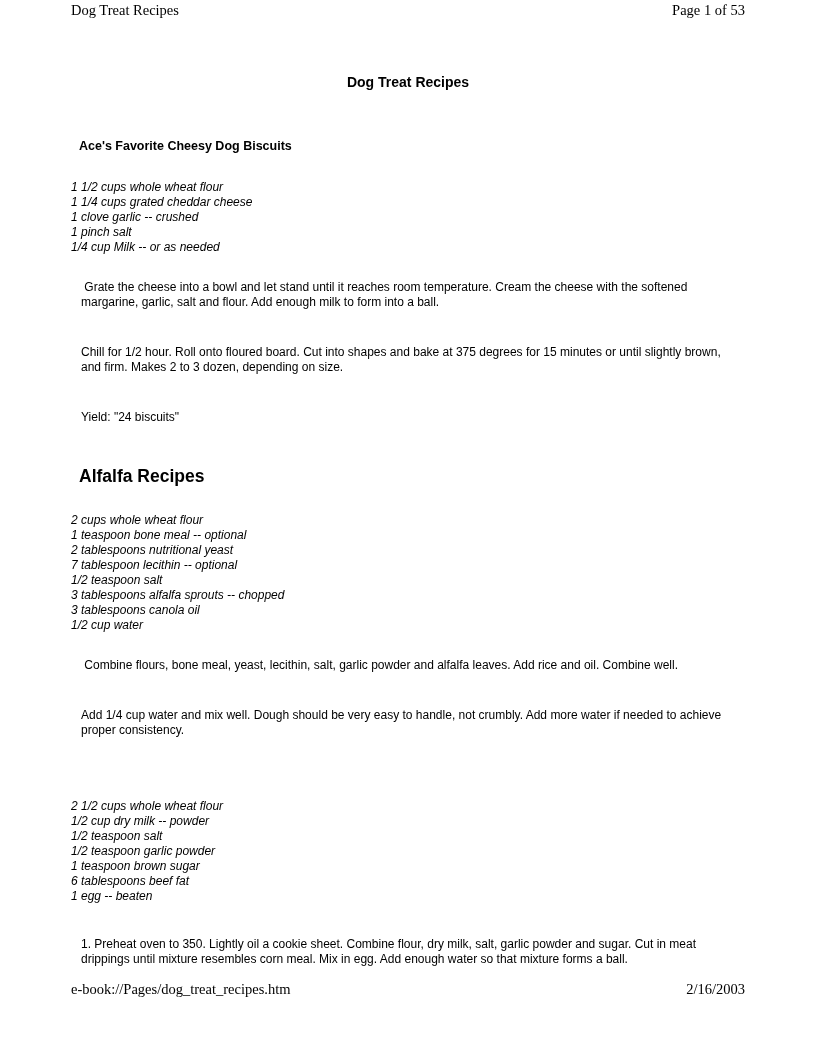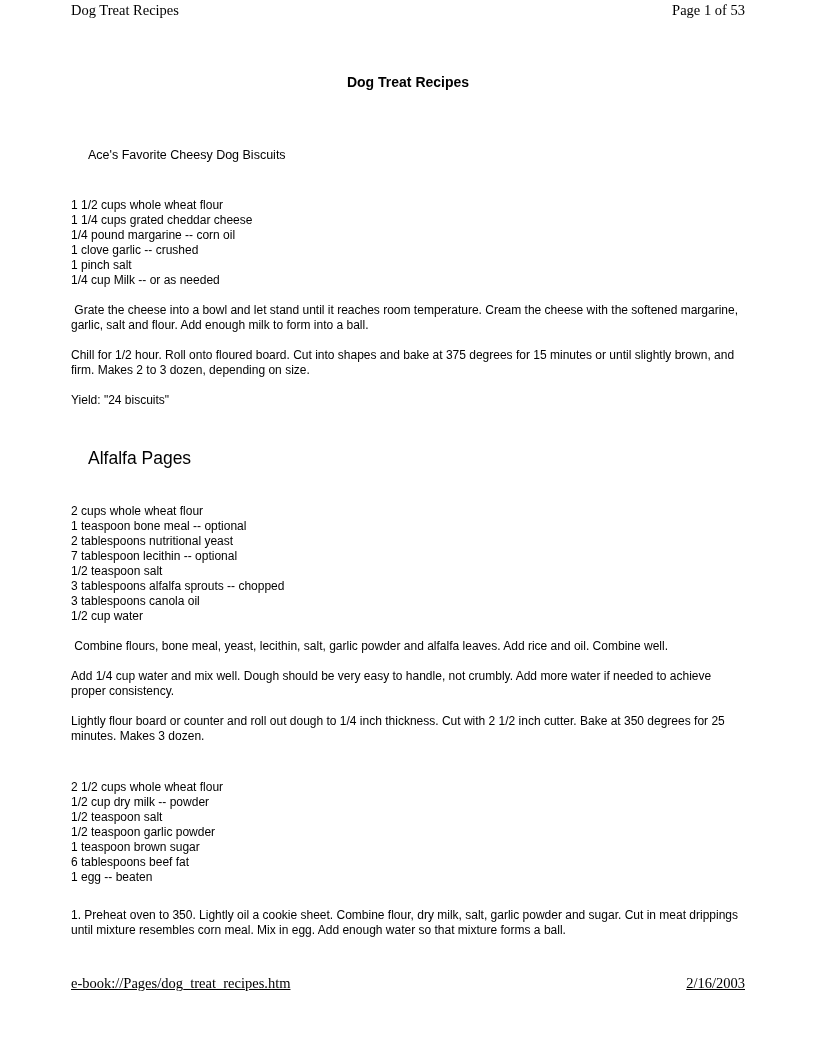--- a/index.html
+++ b/index.html
@@ -24,21 +24,21 @@
     right: 71px;
     display: flex;
     justify-content: space-between;
     align-items: baseline;
     font-family: "Liberation Serif", "DejaVu Serif", serif;
     font-size: 14.5px;
     color: #000000;
     white-space: pre;
   }
   .runner-head { top: 2px; }
-  .runner-foot { bottom: 16px; text-decoration: underline; }
+  .runner-foot { bottom: 10px; }
 
   
   .doc {
     position: absolute;
     left: 71px;
     top: 60px;
     width: 674px;
     font-family: "Liberation Sans", "DejaVu Sans", sans-serif;
     font-size: 12px;
     line-height: 15px;
@@ -48,42 +48,42 @@
   .doc-title {
     text-align: center;
     font-weight: bold;
     font-size: 14px;
     line-height: 17px;
     margin: 14px 0 0 0;
   }
 
   
   .recipe-name {
-    font-weight: normal;
+    font-weight: bold;
     font-size: 12.5px;
     line-height: 15px;
-    margin: 17px;
+    margin: 8px;
   }
   
   .recipe-name.big {
     font-size: 17.5px;
     line-height: 21px;
   }
 
   .ingredients {
     margin: 0;
     padding: 0;
     list-style: none;
     font-size: 12px;
     line-height: 15px;
   }
-  .ingredients li { margin: 0; padding: 0; }
+  .ingredients li { margin: 0; padding: 0; font-style: italic; }
 
   .para {
-    margin: 0;
+    margin: 10px;
     font-size: 12px;
     line-height: 15px;
     white-space: pre-wrap;
   }
 
   
   .gap-sm { height: 15px; }
   .gap-md { height: 18px; }
   .gap-lg { height: 23px; }
   .gap-xl { height: 40px; }
@@ -103,54 +103,52 @@
     <h1 class="doc-title">Dog Treat Recipes</h1>
 
     <div class="gap-xl"></div>
 
     <section>
       <h4 class="recipe-name">Ace's Favorite Cheesy Dog Biscuits</h4>
       <div class="gap-md"></div>
       <ul class="ingredients">
         <li>1 1/2 cups whole wheat flour</li>
         <li>1 1/4 cups grated cheddar cheese</li>
-        <li>1/4 pound margarine -- corn oil</li>
         <li>1 clove garlic -- crushed</li>
         <li>1 pinch salt</li>
         <li>1/4 cup Milk -- or as needed</li>
       </ul>
       <div class="gap-sm"></div>
       <p class="para"> Grate the cheese into a bowl and let stand until it reaches room temperature. Cream the cheese with the softened margarine, garlic, salt and flour. Add enough milk to form into a ball.</p>
       <div class="gap-sm"></div>
       <p class="para">Chill for 1/2 hour. Roll onto floured board. Cut into shapes and bake at 375 degrees for 15 minutes or until slightly brown, and firm. Makes 2 to 3 dozen, depending on size.</p>
       <div class="gap-sm"></div>
       <p class="para">Yield: "24 biscuits"</p>
     </section>
 
     <div class="gap-lg"></div>
 
     <section>
-      <h3 class="recipe-name big">Alfalfa Pages</h3>
+      <h3 class="recipe-name big">Alfalfa Recipes</h3>
       <div class="gap-md"></div>
       <ul class="ingredients">
         <li>2 cups whole wheat flour</li>
         <li>1 teaspoon bone meal -- optional</li>
         <li>2 tablespoons nutritional yeast</li>
         <li>7 tablespoon lecithin -- optional</li>
         <li>1/2 teaspoon salt</li>
         <li>3 tablespoons alfalfa sprouts -- chopped</li>
         <li>3 tablespoons canola oil</li>
         <li>1/2 cup water</li>
       </ul>
       <div class="gap-sm"></div>
       <p class="para"> Combine flours, bone meal, yeast, lecithin, salt, garlic powder and alfalfa leaves. Add rice and oil. Combine well.</p>
       <div class="gap-sm"></div>
       <p class="para">Add 1/4 cup water and mix well. Dough should be very easy to handle, not crumbly. Add more water if needed to achieve proper consistency.</p>
       <div class="gap-sm"></div>
-      <p class="para">Lightly flour board or counter and roll out dough to 1/4 inch thickness. Cut with 2 1/2 inch cutter. Bake at 350 degrees for 25 minutes. Makes 3 dozen.</p>
     </section>
 
     <div class="gap-md"></div>
 
     <section>
       <div class="gap-md"></div>
       <ul class="ingredients">
         <li>2 1/2 cups whole wheat flour</li>
         <li>1/2 cup dry milk -- powder</li>
         <li>1/2 teaspoon salt</li>

